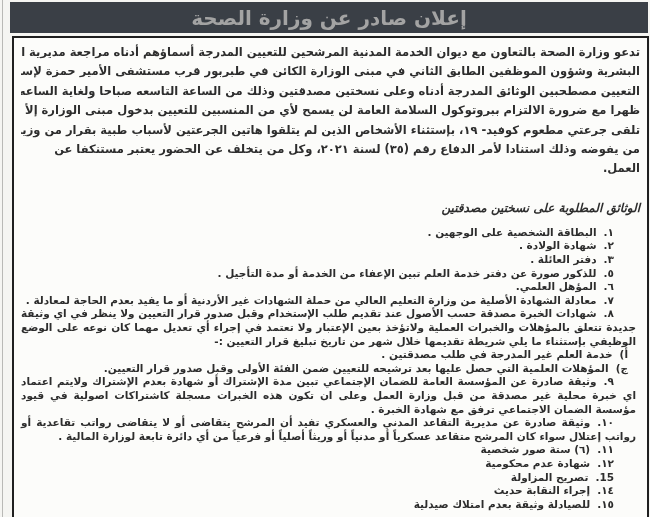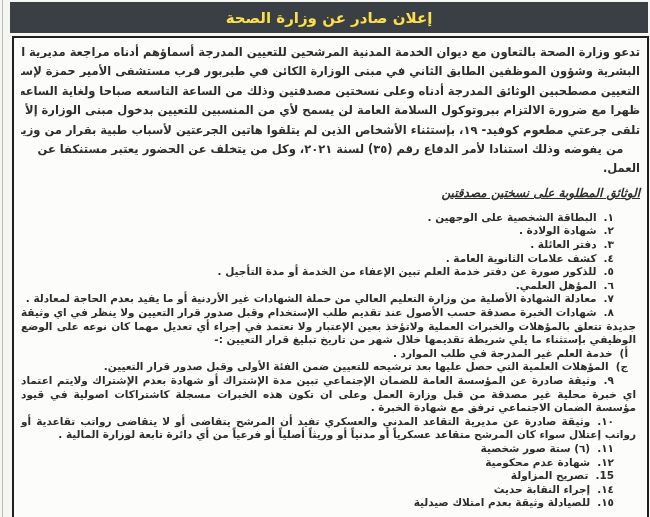--- a/index.html
+++ b/index.html
@@ -11,43 +11,42 @@
   .scan-edge{
     position:absolute;left:2px;top:0;bottom:0;width:1px;
     background:#b9b9b6;
   }
   .banner{
     position:absolute;left:10px;right:2px;top:2px;height:31px;
     background:#3a3f46;
     display:flex;align-items:center;justify-content:center;
   }
   .banner .title{
-    color:#fde047;font-size:15px;font-weight:700;letter-spacing:0.5px;
+    color:#a3a3a3;font-size:20px;font-weight:700;letter-spacing:0.5px;
   }
   .content-box{
     position:absolute;left:12px;right:1px;top:36px;bottom:-6px;
     border:2px solid #1f1f1f;background:#fcfcfa;
     padding:5px 7px 0 7px;
     color:#2d2d2d;
   }
   .intro{
     font-size:11.5px;font-weight:700;line-height:19.4px;
     direction:rtl;
   }
   .intro-line{
     text-align:justify;text-align-last:justify;
     white-space:nowrap;overflow:hidden;
   }
   .intro-line.last{
-    text-align:center;text-align-last:right;white-space:normal;
+    text-align:right;text-align-last:right;white-space:normal;
   }
   .section-heading{
-    margin-top:7px;
+    margin-top:22px;
     font-size:12px;font-weight:700;font-style:italic;
-    text-decoration:underline;
     text-align:right;
   }
   .doc-list{
     margin-top:11px;
     font-size:10.5px;font-weight:700;line-height:13.6px;
     direction:rtl;
   }
   .doc-item{
     text-align:justify;
     padding-right:4px;
@@ -72,26 +71,25 @@
       <div class="intro-line">التعيين مصطحبين الوثائق المدرجة أدناه وعلى نسختين مصدقتين وذلك من الساعة التاسعه صباحا ولغاية الساعه الثانية</div>
       <div class="intro-line">ظهرا مع ضرورة الالتزام ببروتوكول السلامة العامة لن يسمح لأي من المنسبين للتعيين بدخول مبنى الوزارة إلأ إذا كان قد</div>
       <div class="intro-line">تلقى جرعتي مطعوم كوفيد- ١٩، بإستثناء الأشخاص الذين لم يتلقوا هاتين الجرعتين لأسباب طبية بقرار من وزير الصحة أو</div>
       <div class="intro-line last">من يفوضه وذلك استنادا لأمر الدفاع رقم (٣٥) لسنة ٢٠٢١، وكل من يتخلف عن الحضور يعتبر مستنكفا عن العمل.</div>
     </div>
   <div class="section-heading">الوثائق المطلوبة على نسختين مصدقتين</div>
   <div class="doc-list">
       <div class="doc-item"><span class="doc-num">١.</span><span>البطاقة الشخصية على الوجهين .</span></div>
       <div class="doc-item"><span class="doc-num">٢.</span><span>شهادة الولادة .</span></div>
       <div class="doc-item"><span class="doc-num">٣.</span><span>دفتر العائلة .</span></div>
-      <div class="doc-item"><span class="doc-num">٤.</span><span>كشف علامات الثانوية العامة .</span></div>
       <div class="doc-item"><span class="doc-num">٥.</span><span>للذكور صورة عن دفتر خدمة العلم تبين الإعفاء من الخدمة أو مدة التأجيل .</span></div>
       <div class="doc-item"><span class="doc-num">٦.</span><span>المؤهل العلمي.</span></div>
       <div class="doc-item"><span class="doc-num">٧.</span><span>معادلة الشهادة الأصلية من وزارة التعليم العالي من حملة الشهادات غير الأردنية أو ما يفيد بعدم الحاجة لمعادلة .</span></div>
       <div class="doc-item"><span class="doc-num">٨.</span><span>شهادات الخبرة مصدقة حسب الأصول عند تقديم طلب الإستخدام وقبل صدور قرار التعيين ولا ينظر في اي وثيقة جديدة تتعلق بالمؤهلات والخبرات العملية ولاتؤخذ بعين الإعتبار ولا تعتمد في إجراء أي تعديل مهما كان نوعه على الوضع الوظيفي بإستثناء ما يلي شريطة تقديمها خلال شهر من تاريخ تبليغ قرار التعيين :-</span></div>
-      <div class="doc-item sub"><span class="doc-num">أ)</span><span>خدمة العلم غير المدرجة في طلب الموارد .</span></div>
+      <div class="doc-item sub"><span class="doc-num">أ)</span><span>خدمة العلم غير المدرجة في طلب مصدقتين .</span></div>
       <div class="doc-item sub"><span class="doc-num">ج)</span><span>المؤهلات العلمية التي حصل عليها بعد ترشيحه للتعيين ضمن الفئة الأولى وقبل صدور قرار التعيين.</span></div>
       <div class="doc-item"><span class="doc-num">٩.</span><span>وثيقة صادرة عن المؤسسة العامة للضمان الإجتماعي تبين مدة الإشتراك أو شهادة بعدم الإشتراك ولايتم اعتماد اي خبرة محلية غير مصدقة من قبل وزارة العمل وعلى ان تكون هذه الخبرات مسجلة كاشتراكات اصولية في قيود مؤسسة الضمان الاجتماعي ترفق مع شهادة الخبرة .</span></div>
       <div class="doc-item"><span class="doc-num">١٠.</span><span>وثيقة صادرة عن مديرية التقاعد المدني والعسكري تفيد أن المرشح يتقاضى أو لا يتقاضى رواتب تقاعدية أو رواتب إعتلال سواء كان المرشح متقاعد عسكرياً أو مدنياً أو وريثاً أصلياً أو فرعياً من أي دائرة تابعة لوزارة المالية .</span></div>
       <div class="doc-item"><span class="doc-num">١١.</span><span>(٦) ستة صور شخصية</span></div>
       <div class="doc-item"><span class="doc-num">١٢.</span><span>شهادة عدم محكومية</span></div>
       <div class="doc-item"><span class="doc-num">15.</span><span>تصريح المزاولة</span></div>
       <div class="doc-item"><span class="doc-num">١٤.</span><span>إجراء النقابة حديث</span></div>
       <div class="doc-item"><span class="doc-num">١٥.</span><span>للصيادلة وثيقة بعدم امتلاك صيدلية</span></div>
     </div>
 </div>

